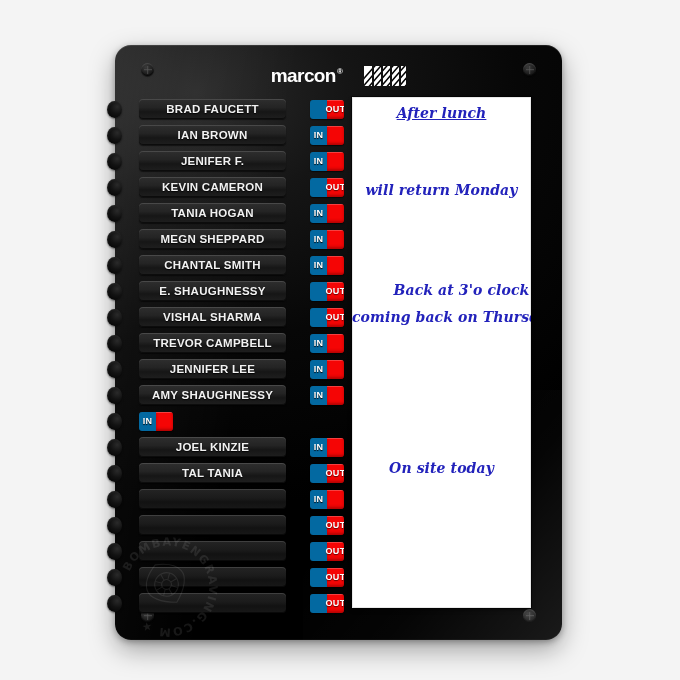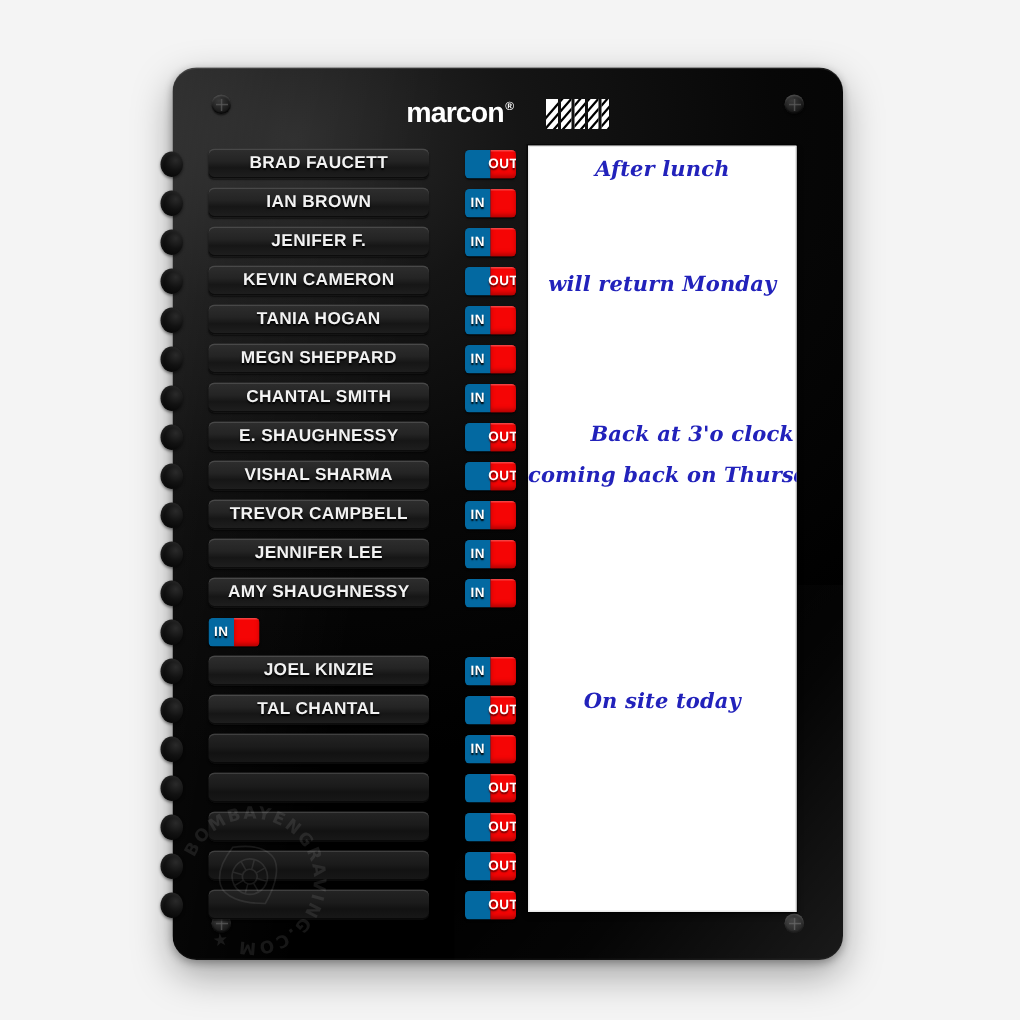--- a/index.html
+++ b/index.html
@@ -474,21 +474,21 @@
           </div>
           <div class="toggle">
             <div class="tog-left">
               <span class="tog-label">IN</span>
             </div>
             <div class="tog-right"></div>
           </div>
         </div>
         <div class="row">
           <div class="plate">
-            <span class="plate-text">TAL CHANTAL</span>
+            <span class="plate-text">TAL TANIA</span>
           </div>
           <div class="toggle">
             <div class="tog-left"></div>
             <div class="tog-right">
               <span class="tog-label">OUT</span>
             </div>
           </div>
         </div>
         <div class="row">
           <div class="plate empty">
@@ -541,21 +541,21 @@
           <div class="toggle">
             <div class="tog-left"></div>
             <div class="tog-right">
               <span class="tog-label">OUT</span>
             </div>
           </div>
         </div>
       </div>
 
     <div id="whiteboard">
-        <div class="note" style="top: 8px;">After lunch</div>
+        <div class="note" style="top: 8px; text-decoration: underline;">After lunch</div>
         <div class="note" style="top: 85px;">will return Monday</div>
         <div class="note" style="top: 185px; padding-left: 40px;">Back at 3'o clock</div>
         <div class="note" style="top: 212px;">coming back on Thursday</div>
         <div class="note" style="top: 363px;">On site today</div>
       </div>
 
     <svg id="watermark" viewBox="0 0 120 120" aria-hidden="true">
       <defs>
         <path id="wmarc" d="M 60,60 m -42,0 a 42,42 0 1,1 84,0 a 42,42 0 1,1 -84,0"></path>
       </defs>

